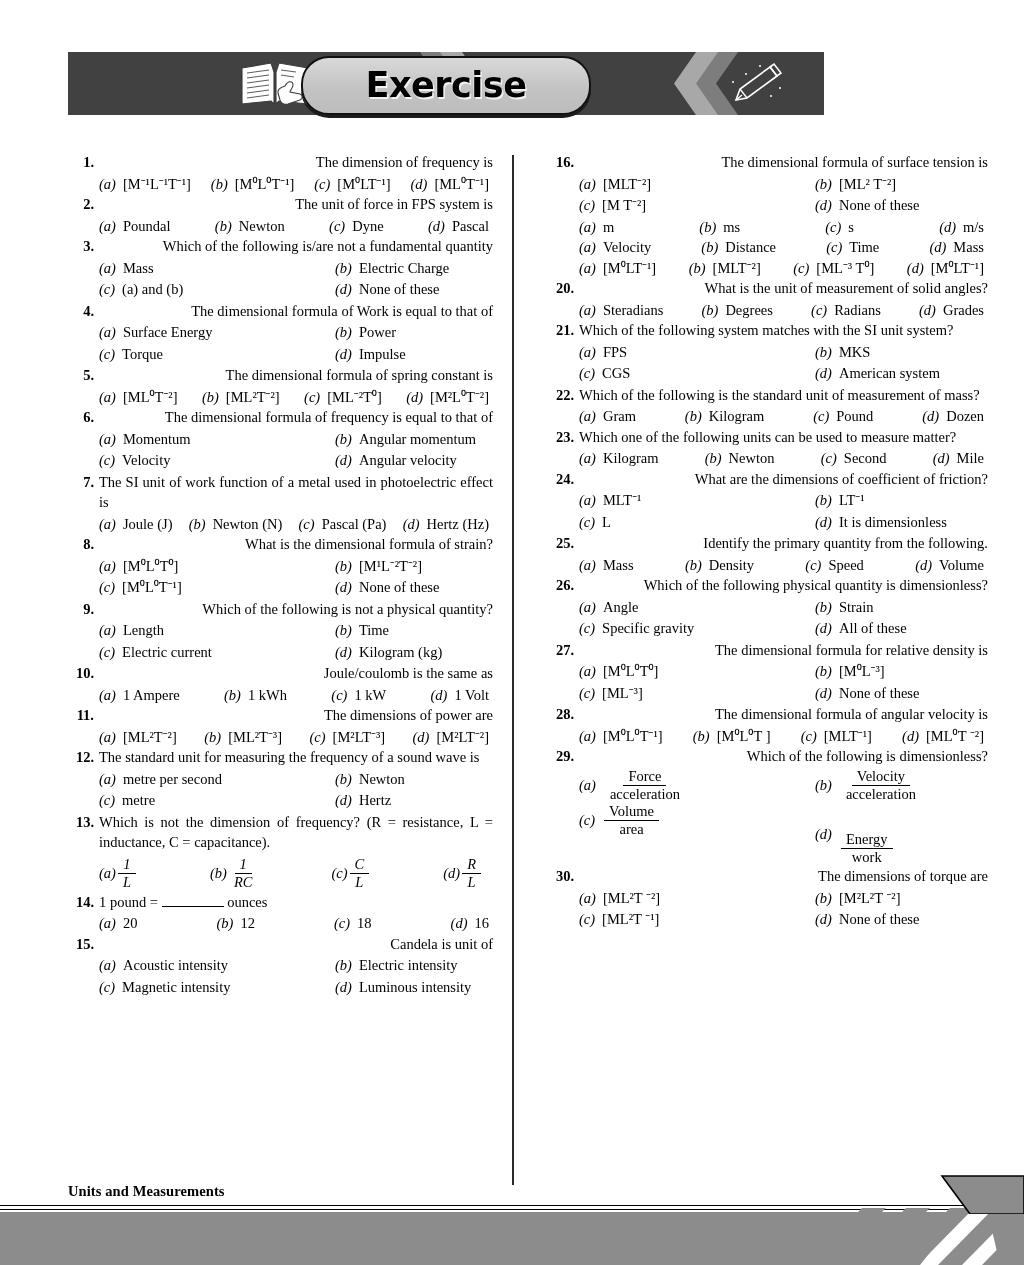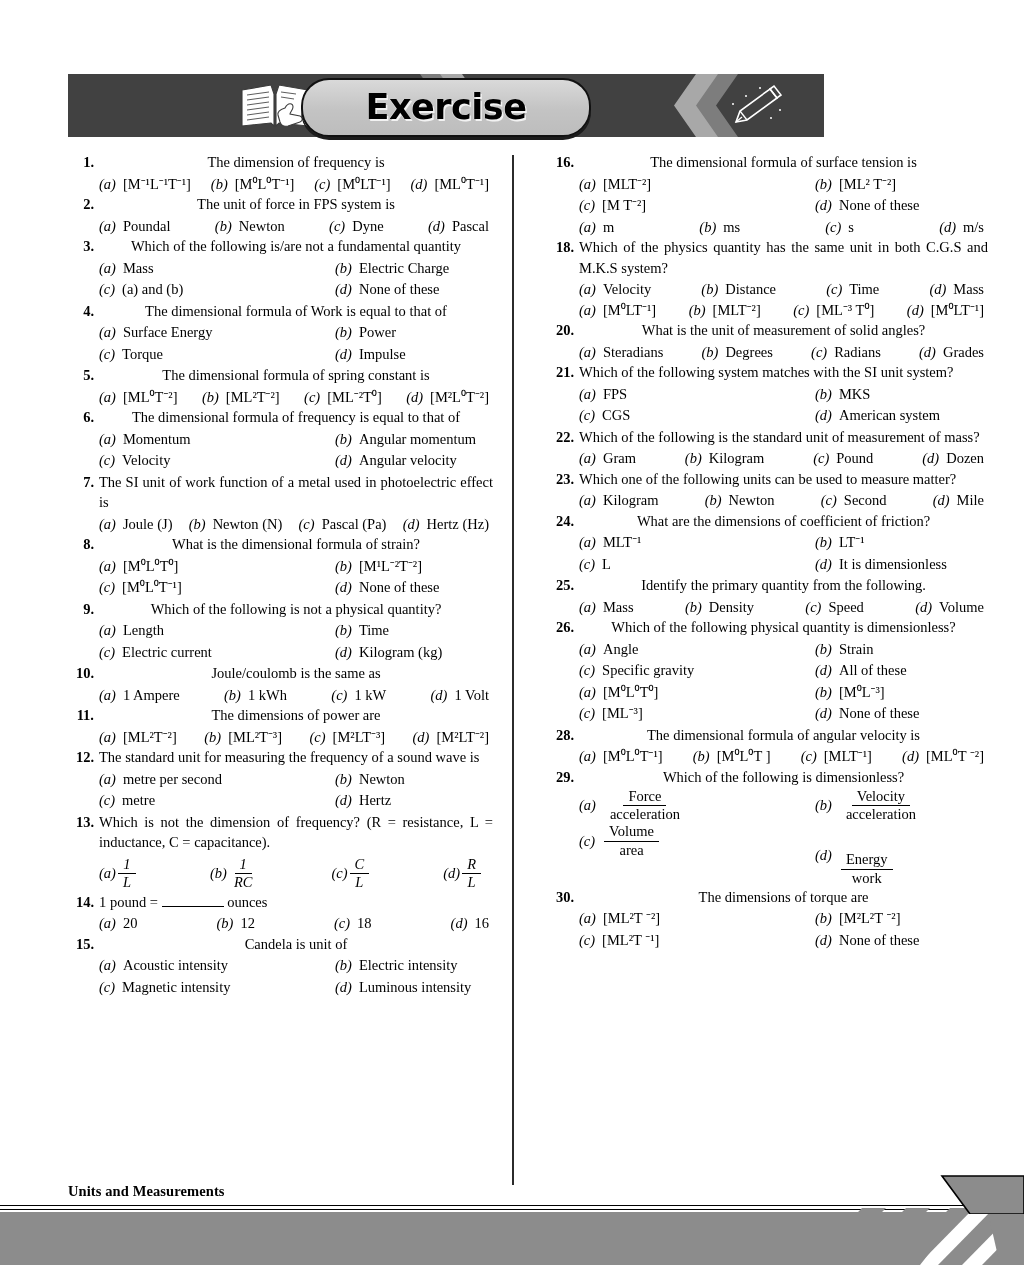--- a/index.html
+++ b/index.html
@@ -3,21 +3,21 @@
 <meta charset="utf-8">
 <style>
   html,body{margin:0;padding:0;}
   body{
     width:1024px;height:1265px;background:#ffffff;
     font-family:"Liberation Serif", serif;
     color:#000;
     position:relative;overflow:hidden;
   }
   
-  .banner{position:absolute;left:68px;top:74px;width:756px;height:63px;}
+  .banner{position:absolute;left:68px;top:52px;width:756px;height:63px;}
   .banner-bg{position:absolute;left:0;top:0;width:100%;height:100%;background:#414141;}
   .banner .chev{position:absolute;top:0;height:63px;}
   .book-icon{position:absolute;left:170px;top:8px;width:74px;height:48px;}
   .pencil-icon{position:absolute;right:36px;top:10px;width:62px;height:44px;}
   .title-pill{
     position:absolute;left:50%;transform:translateX(-50%);top:4px;
     width:286px;height:55px;border-radius:28px;
     background:linear-gradient(180deg,#d9d9d9 0%,#c3c3c3 55%,#bdbdbd 100%);
     border:2.5px solid #111;box-shadow:0 3px 0 #1c1c1c;
     display:flex;align-items:center;justify-content:center;
@@ -38,21 +38,21 @@
   .q{display:flex;margin:0 0 1px 0;}
   .q-num{
     width:26px;flex:0 0 26px;text-align:right;
     font-weight:bold;font-size:14.5px;line-height:20.5px;padding-right:5px;
     font-family:"Liberation Serif", serif;
   }
   .q-stem{
     flex:1;font-size:14.5px;line-height:20.5px;text-align:justify;
     font-family:"Liberation Serif", serif;
   }
-  .q-stem.nj{text-align:center;}
+  .q-stem.nj{text-align:right;}
   .opts{margin:0 0 0 31px;padding:0;}
   .opt-row{display:flex;align-items:flex-start;line-height:20.5px;}
   .opt{display:flex;align-items:flex-start;font-size:14.5px;line-height:20.5px;}
   .lbl{font-style:italic;white-space:nowrap;}
   .otxt{margin-left:7px;white-space:nowrap;}
   
   .grid2 .opt-row{margin-bottom:1px;}
   .grid2 .opt:first-child{width:236px;flex:0 0 236px;}
   
   .grid4 .opt{flex:0 0 auto;}
@@ -556,24 +556,20 @@
           <div class="opt">
             <span class="lbl">(c)</span>
             <span class="otxt">s</span>
           </div>
           <div class="opt">
             <span class="lbl">(d)</span>
             <span class="otxt">m/s</span>
           </div>
         </div>
       </div>
-      <div class="q">
-        <div class="q-num">18.</div>
-        <div class="q-stem">Which of the physics quantity has the same unit in both C.G.S and M.K.S system?</div>
-      </div>
       <div class="opts grid4">
         <div class="opt-row" style="justify-content:space-between;padding-right:4px;">
           <div class="opt">
             <span class="lbl">(a)</span>
             <span class="otxt">Velocity</span>
           </div>
           <div class="opt">
             <span class="lbl">(b)</span>
             <span class="otxt">Distance</span>
           </div>
@@ -773,20 +769,24 @@
         <div class="opt-row">
           <div class="opt">
             <span class="lbl">(c)</span>
             <span class="otxt">Specific gravity</span>
           </div>
           <div class="opt">
             <span class="lbl">(d)</span>
             <span class="otxt">All of these</span>
           </div>
         </div>
+      </div>
+      <div class="q">
+        <div class="q-num">27.</div>
+        <div class="q-stem nj">The dimensional formula for relative density is</div>
       </div>
       <div class="opts grid2">
         <div class="opt-row">
           <div class="opt">
             <span class="lbl">(a)</span>
             <span class="otxt">[M⁰L⁰T⁰]</span>
           </div>
           <div class="opt">
             <span class="lbl">(b)</span>
             <span class="otxt">[M⁰L⁻³]</span>

